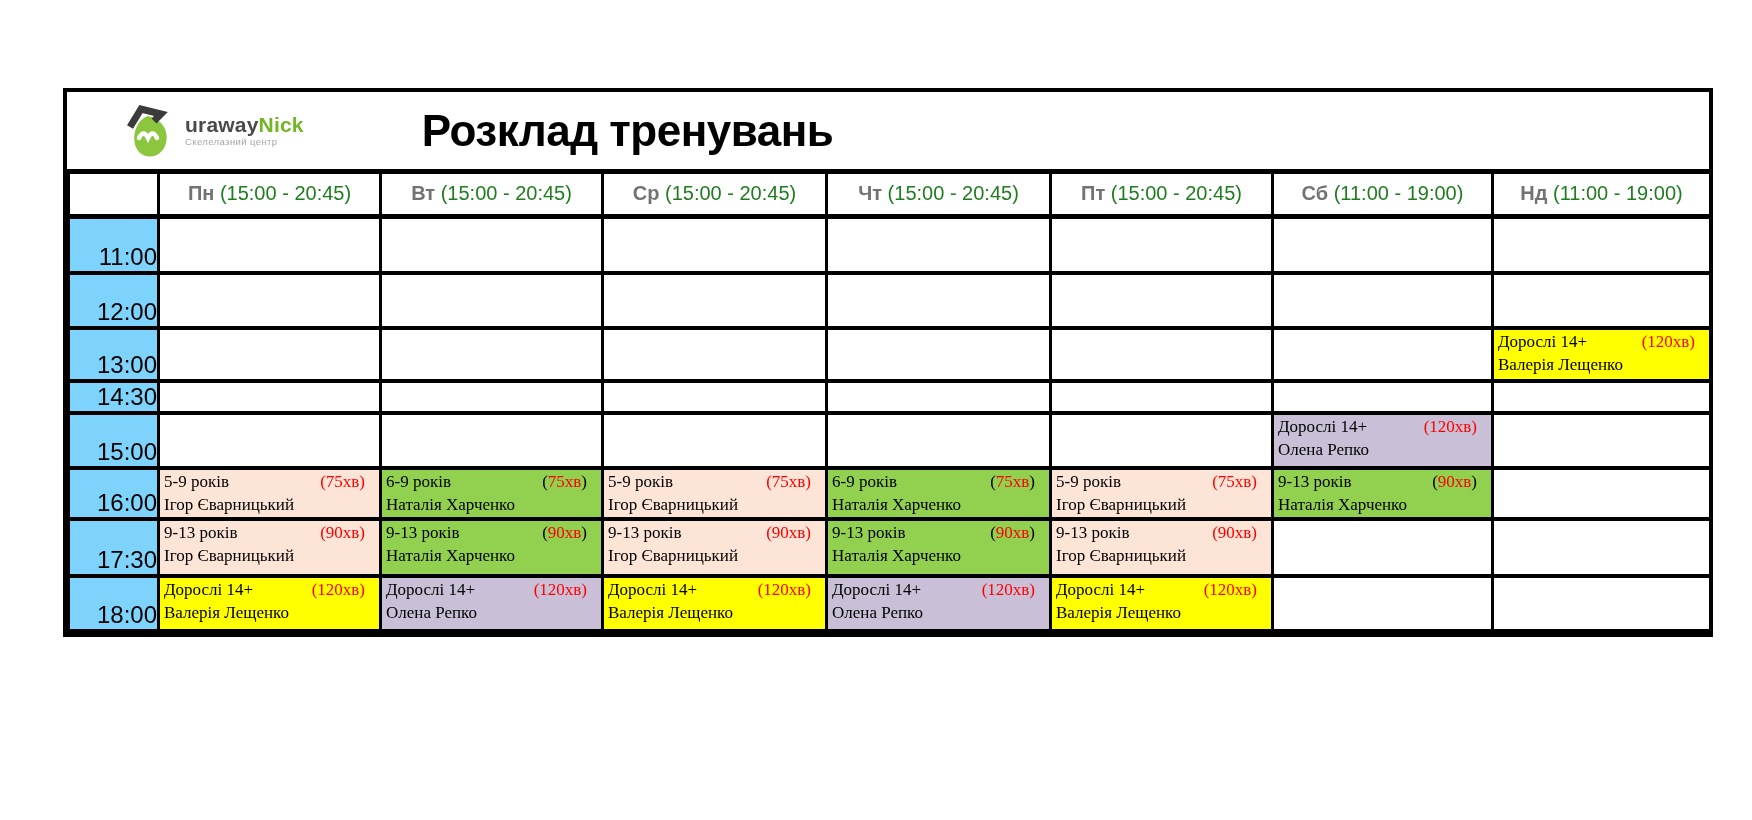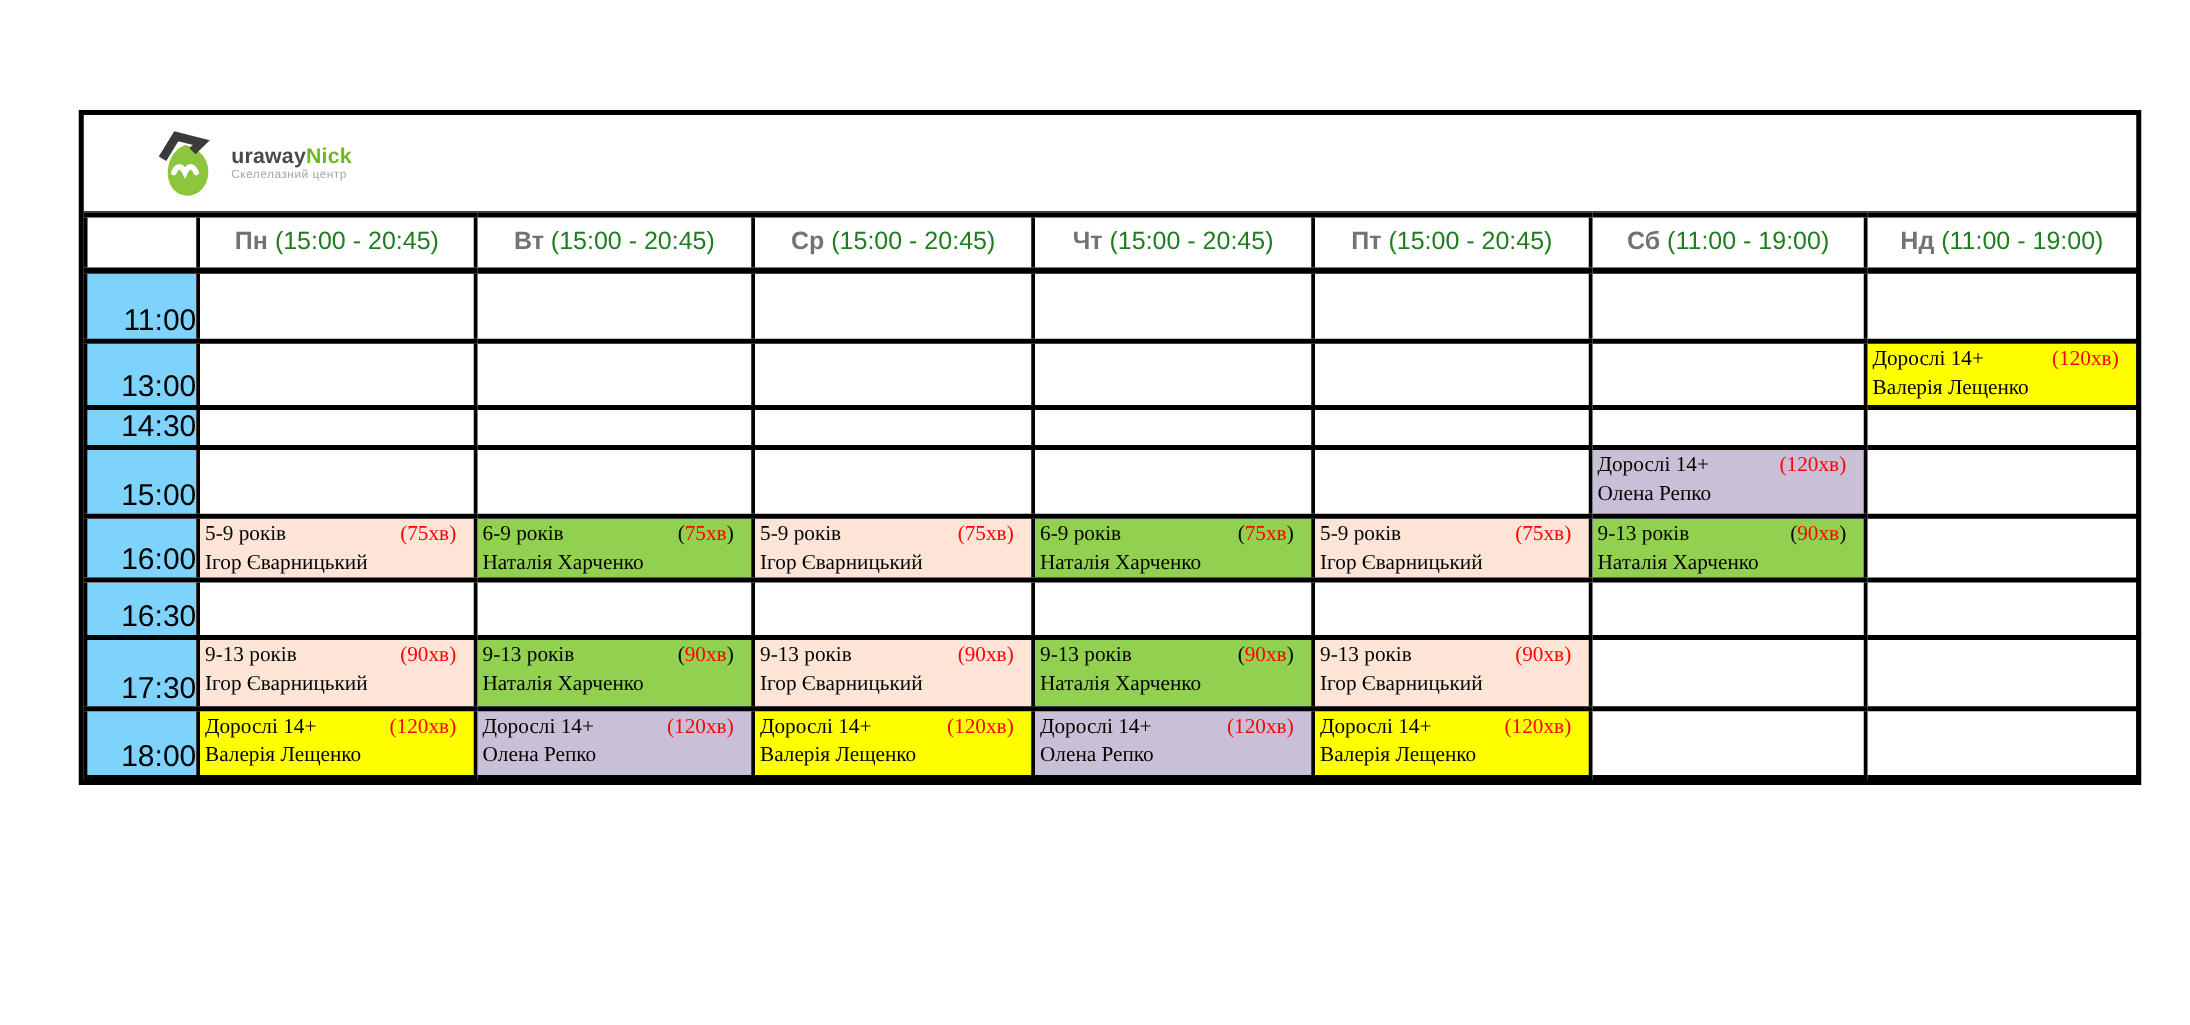--- a/index.html
+++ b/index.html
@@ -8,21 +8,21 @@
     position: absolute; left: 63px; top: 88px; width: 1650px;
     border: 4px solid #000; background: #fff;
   }
   .title-band {
     height: 78px; display: flex; align-items: center;
     border-bottom: 1px solid #000;
   }
   .logo { margin-left: 50px; display: flex; align-items: center; gap: 4px; }
   .logo svg { display: block; }
   .logo-text { line-height: 1.05; }
-  .brand { font-size: 17px; font-weight: bold; letter-spacing: 0.2px; }
+  .brand { font-size: 21px; font-weight: bold; letter-spacing: 0.2px; }
   .brand .gray { color: #4a4a4a; }
   .brand .green { color: #72b626; }
   .logo-sub { font-size: 9.5px; color: #a6a6a6; margin-top: 1px; letter-spacing: 0.4px; }
   .main-title { font-size: 44px; font-weight: bold; color: #000; margin-left: 118px; letter-spacing: -0.5px; }
 
   table.grid { border-collapse: collapse; table-layout: fixed; width: 1642px; }
   table.grid td, table.grid th { border: solid #000; border-width: 4px 3px; padding: 0; overflow: hidden; }
   tr.day-header-row th { height: 44px; font-size: 20px; text-align: center; vertical-align: middle; border-bottom-width: 5px; }
   .day-abbr { font-weight: bold; color: #737373; }
   .day-hours { font-weight: normal; color: var(--header-green, #1f7c1f); }
@@ -48,20 +48,21 @@
       <svg width="64" height="62" viewBox="0 0 64 62">
         <path d="M31 16 C17 21 13 42 22 52 C31 61 46 56 49 43 C52 29 44 19 31 16 Z" fill="#8CC63F"></path>
         <path d="M22 38 q4.5 -9 9 0 q4.5 -9 9 0" fill="none" stroke="#ffffff" stroke-width="4.5" stroke-linecap="round"></path>
         <path d="M13 27 L24 9 L44 14 L37 21" fill="none" stroke="#3B3B3B" stroke-width="7" stroke-linejoin="miter"></path>
       </svg>
       <div class="logo-text">
         <div class="brand"><span class="gray">uraway</span><span class="green">Nick</span></div>
         <div class="logo-sub">Скелелазний центр</div>
       </div>
     </div>
+    <h1 class="main-title">Розклад тренувань</h1>
   </div>
   <table class="grid">
       <colgroup>
         <col style="width: 90px;">
         <col style="width: 222px;">
         <col style="width: 222px;">
         <col style="width: 224px;">
         <col style="width: 224px;">
         <col style="width: 222px;">
         <col style="width: 220px;">
@@ -83,20 +84,30 @@
         <tr style="height: 57px;">
           <th class="time-cell">11:00</th>
           <td class="slot-cell"></td>
           <td class="slot-cell"></td>
           <td class="slot-cell"></td>
           <td class="slot-cell"></td>
           <td class="slot-cell"></td>
           <td class="slot-cell"></td>
           <td class="slot-cell"></td>
         </tr>
+        <tr style="height: 55px;">
+          <th class="time-cell">12:00</th>
+          <td class="slot-cell"></td>
+          <td class="slot-cell"></td>
+          <td class="slot-cell"></td>
+          <td class="slot-cell"></td>
+          <td class="slot-cell"></td>
+          <td class="slot-cell"></td>
+          <td class="slot-cell"></td>
+        </tr>
         <tr style="height: 53px;">
           <th class="time-cell">13:00</th>
           <td class="slot-cell"></td>
           <td class="slot-cell"></td>
           <td class="slot-cell"></td>
           <td class="slot-cell"></td>
           <td class="slot-cell"></td>
           <td class="slot-cell"></td>
           <td class="slot-cell" style="background: rgb(255, 255, 0);">
             <div class="ev">
@@ -185,30 +196,20 @@
           </td>
           <td class="slot-cell" style="background: rgb(146, 208, 80);">
             <div class="ev green-ev">
               <div class="ev-line1">
                 <span class="ev-group">9-13 років</span>
                 <span class="ev-dur"><span class="par">(</span><span class="val">90хв</span><span class="par">)</span></span>
               </div>
               <div class="ev-trainer">Наталія Харченко</div>
             </div>
           </td>
-          <td class="slot-cell"></td>
-        </tr>
-        <tr style="height: 46px;">
-          <th class="time-cell">16:30</th>
-          <td class="slot-cell"></td>
-          <td class="slot-cell"></td>
-          <td class="slot-cell"></td>
-          <td class="slot-cell"></td>
-          <td class="slot-cell"></td>
-          <td class="slot-cell"></td>
           <td class="slot-cell"></td>
         </tr>
         <tr style="height: 57px;">
           <th class="time-cell">17:30</th>
           <td class="slot-cell" style="background: rgb(252, 228, 214);">
             <div class="ev">
               <div class="ev-line1">
                 <span class="ev-group">9-13 років</span>
                 <span class="ev-dur"><span class="par">(</span><span class="val">90хв</span><span class="par">)</span></span>
               </div>

